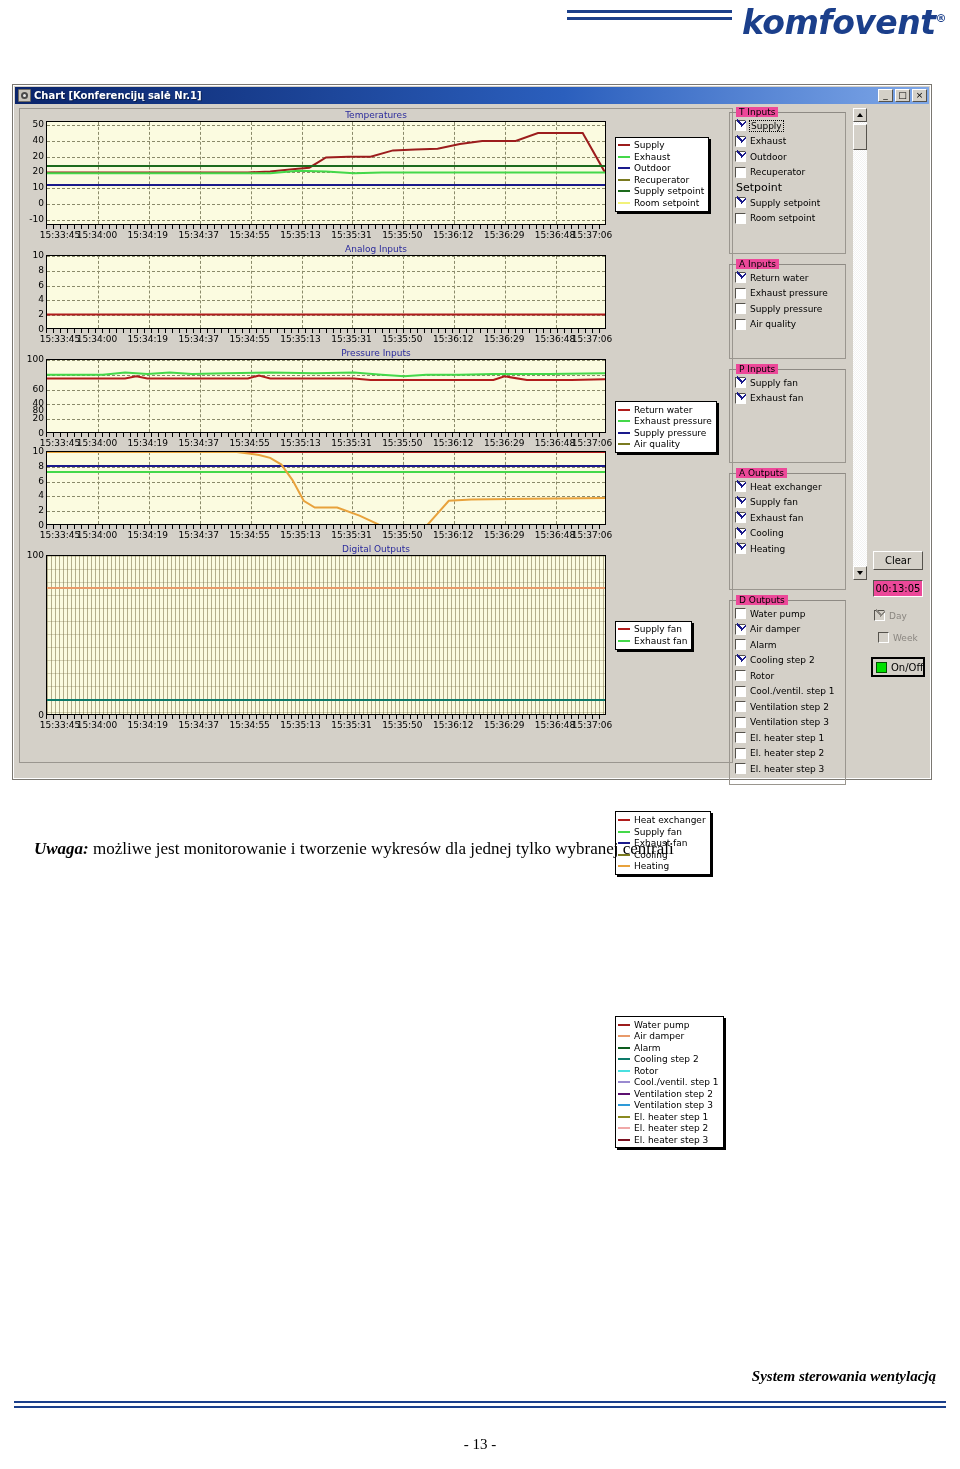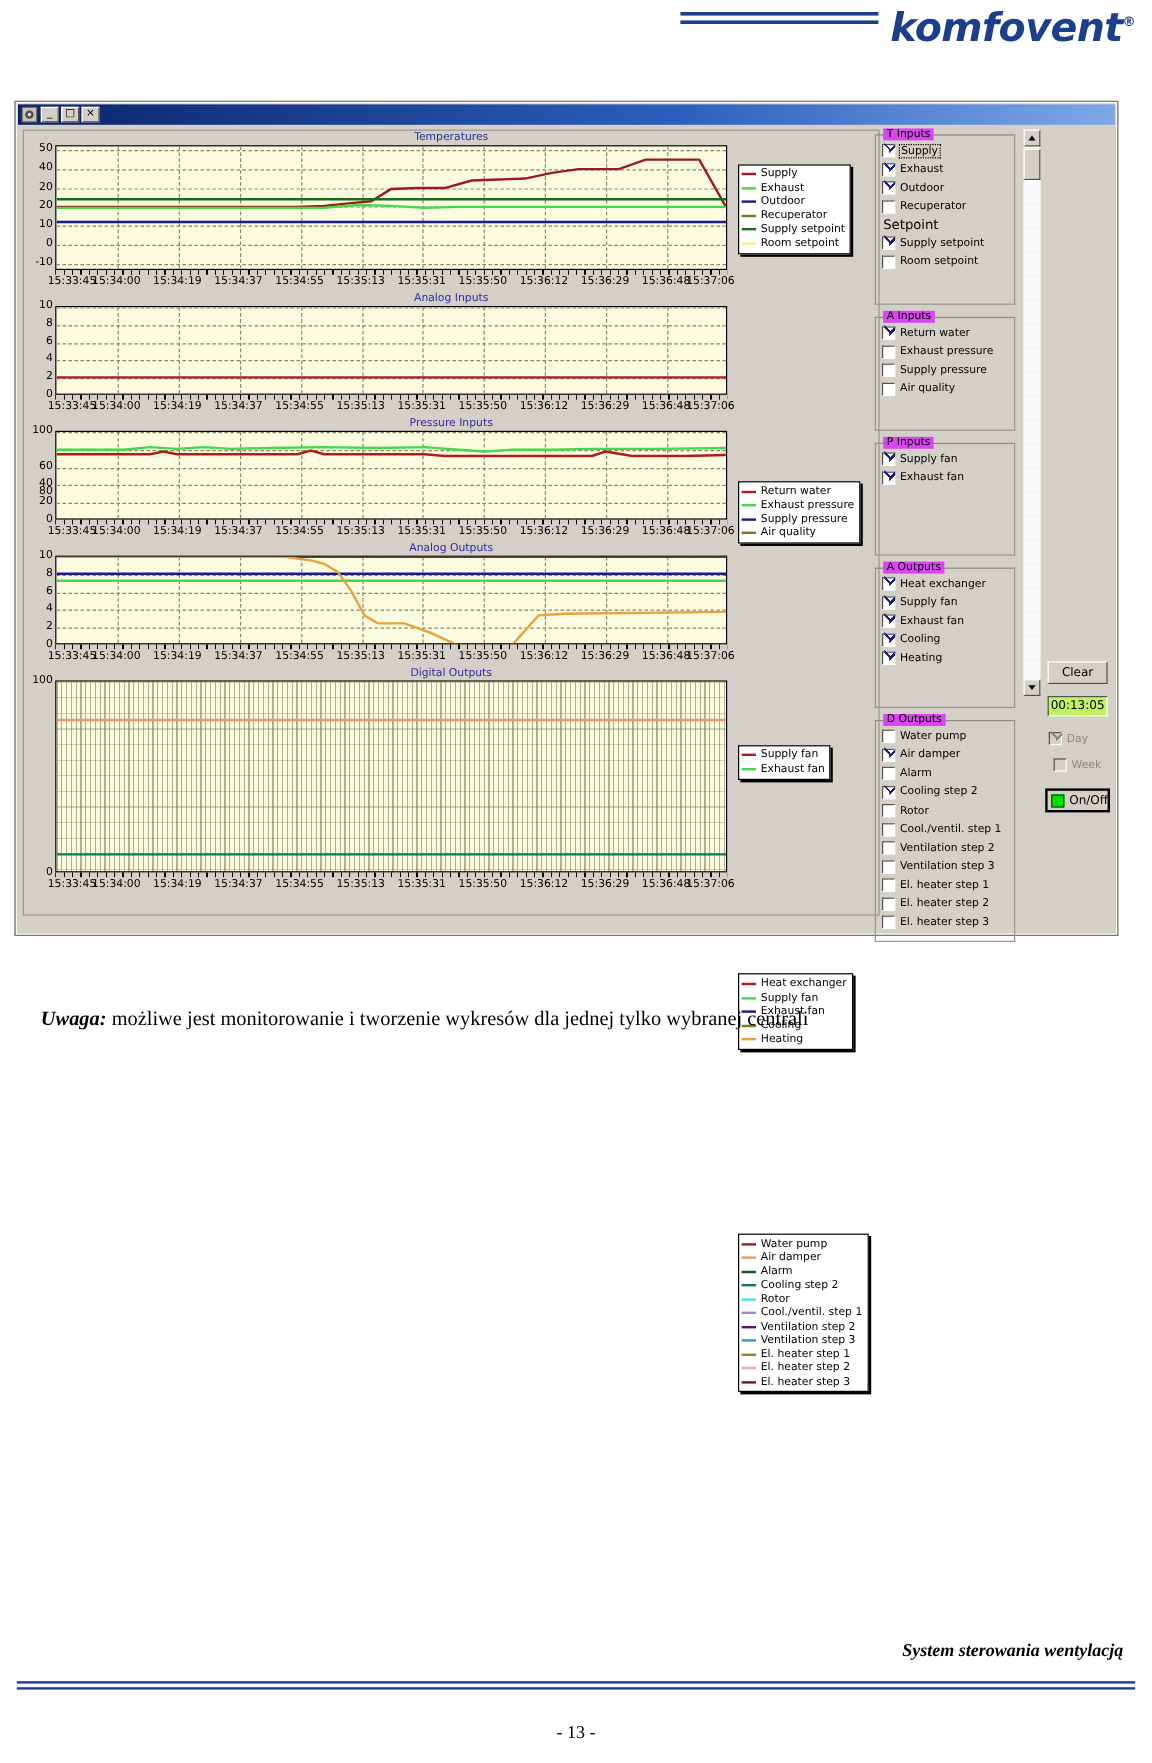--- a/index.html
+++ b/index.html
@@ -98,21 +98,21 @@
   .legend .sw { width:12px; height:0; border-top:2px solid #000; margin-right:4px; flex:none; }
 
   
   #sidepanel { position:absolute; right:4px; top:2px; width:196px; bottom:14px; }
   .grp {
     position:absolute; left:0; width:117px;
     border:1px solid #9a968f; border-top-color:#8e8a84;
     background:transparent;
   }
   .grp > .glabel {
-    position:absolute; left:6px; top:-6px; background:#d946ef;
+    position:absolute; left:6px; top:-6px; background:#ec4899;
     font-size:9px; padding:0 3px; color:#000;
   }
   .cbrow { display:flex; align-items:center; height:15.5px; padding-left:5px; font-size:9px; color:#000; }
   .cbrow.dis { color:#8a8680; }
   .cb {
     width:11px; height:11px; flex:none; margin-right:4px;
     background:#fff; border:1px solid; border-color:#55524c #ffffff #ffffff #55524c;
     position:relative;
   }
   .cb.grey { background:#d4d0c8; }
@@ -144,21 +144,21 @@
     background:#d4d0c8; border:1px solid; border-color:#ffffff #55524c #55524c #ffffff; }
   #sbtrack { position:absolute; left:0; top:14px; width:14px; bottom:14px;
     background:repeating-conic-gradient(#f2f2f2 0 25%, #ffffff 0 50%) 0 0/2px 2px; }
 
   
   .btn {
     background:#d4d0c8; border:1px solid; border-color:#ffffff #55524c #55524c #ffffff;
     font-size:10px; text-align:center; color:#000;
   }
   .field {
-    background:#bef264; border:1px solid; border-color:#55524c #ffffff #ffffff #55524c;
+    background:#ec4899; border:1px solid; border-color:#55524c #ffffff #ffffff #55524c;
     font-size:10px; text-align:center; color:#000;
   }
   #onoff {
     position:absolute; border:2px solid #000; background:#d4d0c8;
     display:flex; align-items:center; font-size:10px; padding-left:3px;
   }
   #onoff .lamp { width:11px; height:11px; background:#00e000; border:1px solid #004f00; margin-right:4px; flex:none; }
 
   
   #note {
@@ -188,20 +188,21 @@
         <div></div>
       </div>
     <div class="brand-text"><span>komfovent</span><sup>®</sup></div>
   </div>
 </div>
 
 <div id="app-window">
 
   <div id="titlebar">
     <span class="title-icon"></span>
+    <span class="ttext">Chart [Konferencijų salė Nr.1]</span>
     <span class="winbtns">
       <span class="winbtn">_</span>
       <span class="winbtn">□</span>
       <span class="winbtn">×</span>
     </span>
   </div>
 
   <div id="client">
 
     <div id="charts">
@@ -404,21 +405,20 @@
               <span class="sw" style="border-top-color: rgb(176, 28, 28);"></span>
               <span>Supply fan</span>
             </div>
             <div class="li">
               <span class="sw" style="border-top-color: rgb(68, 216, 74);"></span>
               <span>Exhaust fan</span>
             </div>
           </div>
         </div>
         <div class="chart-block">
-          <div class="chart-title">Analog Outputs</div>
           <div class="plot-row">
             <div class="yaxis" style="height: 74px;">
               <span style="top: 0px;">10</span>
               <span style="top: 14.8px;">8</span>
               <span style="top: 29.6px;">6</span>
               <span style="top: 44.4px;">4</span>
               <span style="top: 59.2px;">2</span>
               <span style="top: 74px;">0</span>
             </div>
             <div class="plot" style="width: 560px; height: 74px;">

